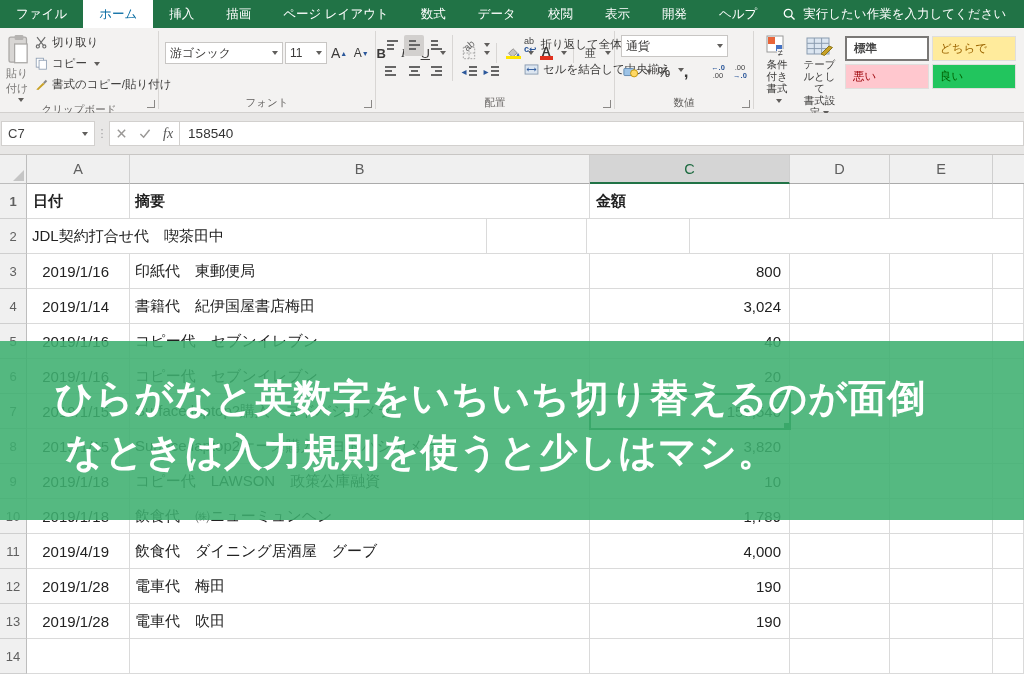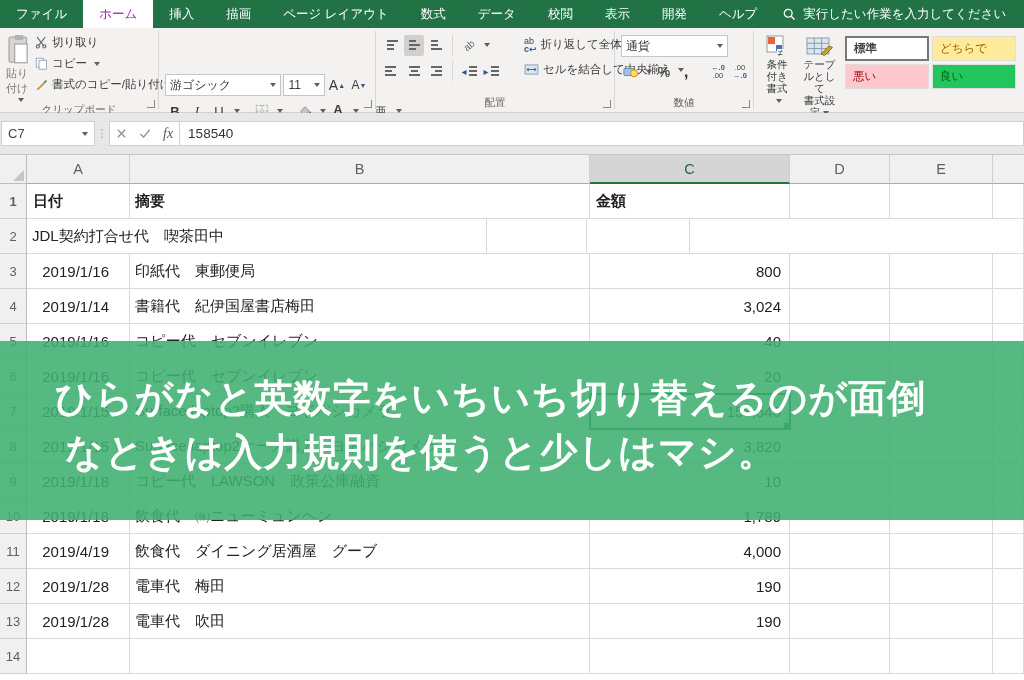--- a/index.html
+++ b/index.html
@@ -5,21 +5,21 @@
   * { margin:0; padding:0; box-sizing:border-box; }
   html,body { width:1024px; height:680px; overflow:hidden;
     font-family:"Liberation Sans","DejaVu Sans",sans-serif; }
   .stage { position:absolute; top:0; left:0; width:1024px; height:680px;
     background:#ffffff; overflow:hidden; }
 
   
   .tabbar { position:absolute; top:0; left:0; right:0; height:28px;
     background:#217346; display:flex; align-items:stretch; color:#fff; font-size:12.5px; }
   .tab { display:flex; align-items:center; padding:0 16px; cursor:default; white-space:nowrap; }
-  .tab.active { background:#fff; color:#a21caf; }
+  .tab.active { background:#fff; color:#0369a1; }
   .tab-search { display:flex; align-items:center; gap:7px; padding:0 10px; }
 
   
   .ribbon { position:absolute; top:28px; left:0; right:0; height:85px;
     background:#f3f2f1; border-bottom:1px solid #d2d0ce; display:flex; }
   .rgroup { position:relative; display:flex; flex-direction:column; height:100%; flex:0 0 auto; }
   .gsep { flex:0 0 1px; background:#d8d6d4; margin:3px 0; }
   .gbody { flex:1; display:flex; padding:4px 6px 0 6px; }
   .glabel { height:17px; text-align:center; font-size:10.5px; color:#605e5c; line-height:15px; }
   .launcher { position:absolute; right:3px; bottom:4px; width:8px; height:8px;
@@ -165,21 +165,21 @@
             <span>書式のコピー/貼り付け</span>
           </div>
         </div>
       </div>
       <div class="glabel"><span>クリップボード</span></div>
       <span class="launcher"></span>
     </div>
     <div class="gsep"></div>
 
     <div class="rgroup" style="width:216px">
-      <div class="gbody" style="flex-direction:column; padding-top:4px;margin-top:40px;">
+      <div class="gbody" style="flex-direction:row; padding-top:12px;">
         <div class="ctl-row">
           <div class="combo" style="width:118px">
             <span>游ゴシック</span>
               <i class="dd"></i>
           </div>
           <div class="combo" style="width:42px">
             <span>11</span>
               <i class="dd"></i>
           </div>
           <span class="fbtn" style="font-size:14px">

